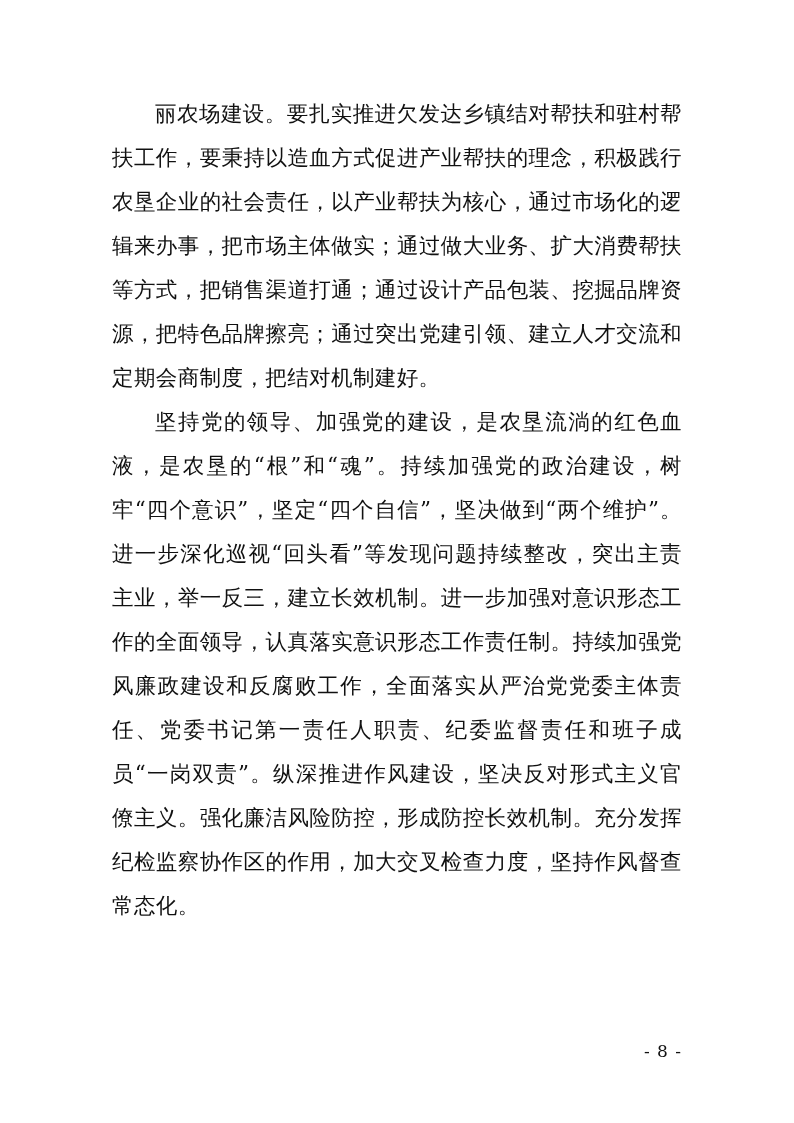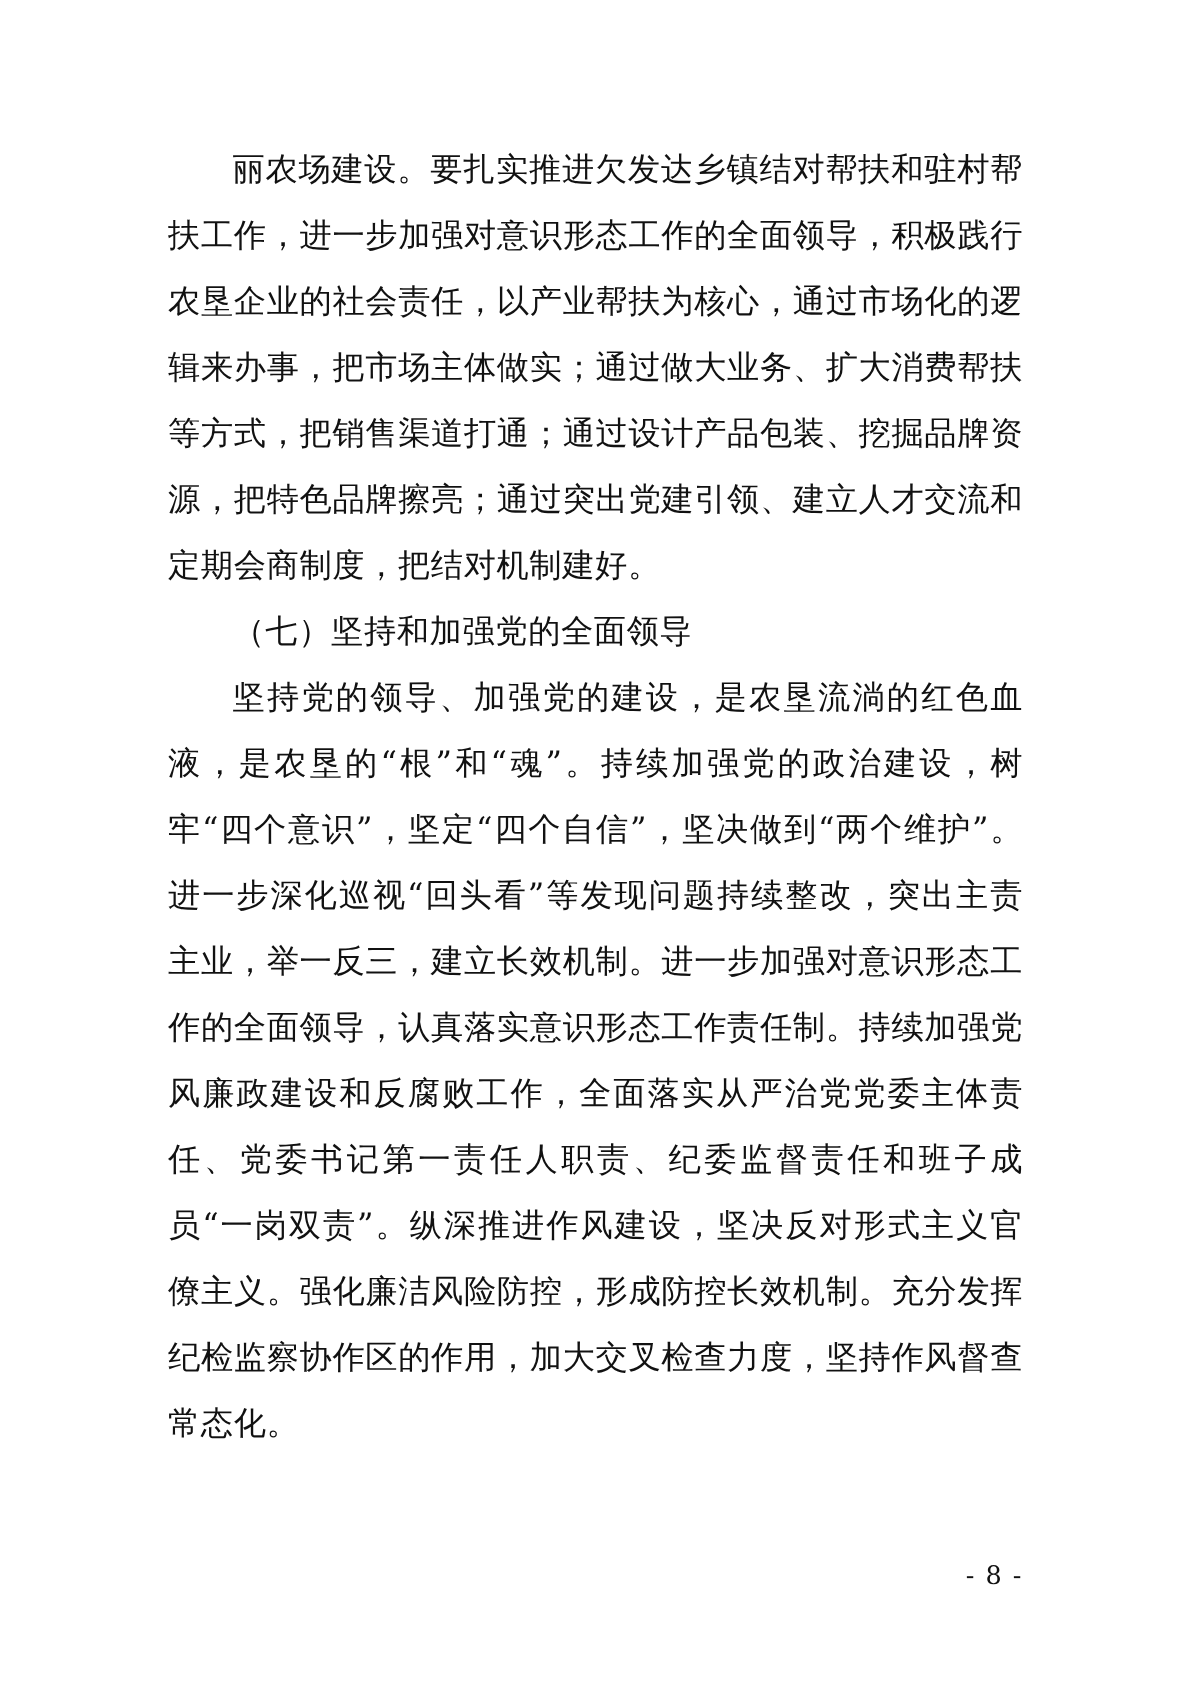--- a/index.html
+++ b/index.html
@@ -50,18 +50,17 @@
     font-family: "DejaVu Serif", "Liberation Serif", serif;
     color: #111111;
     letter-spacing: 1px;
   }
 </style>
 </head>
 <body>
 
 <div class="page">
   <div class="doc-body">
-    <p class="para">丽农场建设。要扎实推进欠发达乡镇结对帮扶和驻村帮扶工作，进一步加强对意识形态工作的全面领导，积极践行农垦企业的社会责任，以产业帮扶为核心，通过市场化的逻辑来办事，把市场主体做实；通过做大业务、扩大消费帮扶等方式，把销售渠道打通；通过设计产品包装、挖掘品牌资源，把特色品牌擦亮；通过突出党建引领、建立人才交流和定期会商制度，把结对机制建好。</p>
-    <p class="heading">（七）坚持和加强党的全面领导</p>
+    <p class="para">丽农场建设。要扎实推进欠发达乡镇结对帮扶和驻村帮扶工作，要秉持以造血方式促进产业帮扶的理念，积极践行农垦企业的社会责任，以产业帮扶为核心，通过市场化的逻辑来办事，把市场主体做实；通过做大业务、扩大消费帮扶等方式，把销售渠道打通；通过设计产品包装、挖掘品牌资源，把特色品牌擦亮；通过突出党建引领、建立人才交流和定期会商制度，把结对机制建好。</p>
     <p class="para">坚持党的领导、加强党的建设，是农垦流淌的红色血液，是农垦的“根”和“魂”。持续加强党的政治建设，树牢“四个意识”，坚定“四个自信”，坚决做到“两个维护”。进一步深化巡视“回头看”等发现问题持续整改，突出主责主业，举一反三，建立长效机制。进一步加强对意识形态工作的全面领导，认真落实意识形态工作责任制。持续加强党风廉政建设和反腐败工作，全面落实从严治党党委主体责任、党委书记第一责任人职责、纪委监督责任和班子成员“一岗双责”。纵深推进作风建设，坚决反对形式主义官僚主义。强化廉洁风险防控，形成防控长效机制。充分发挥纪检监察协作区的作用，加大交叉检查力度，坚持作风督查常态化。</p>
   </div>
   <div class="page-number">- 8 -</div>
 </div>
 
 </body></html>

